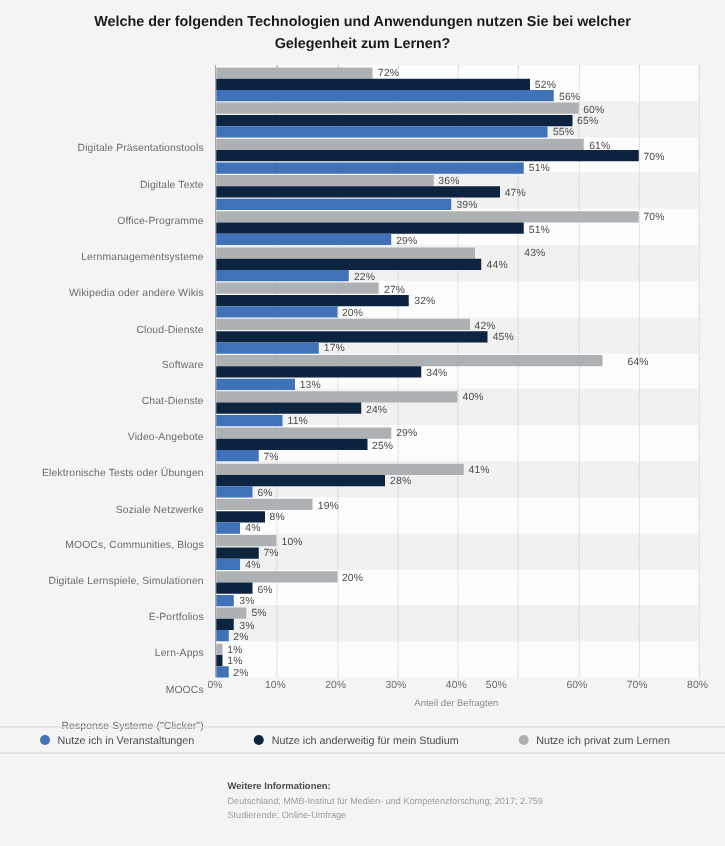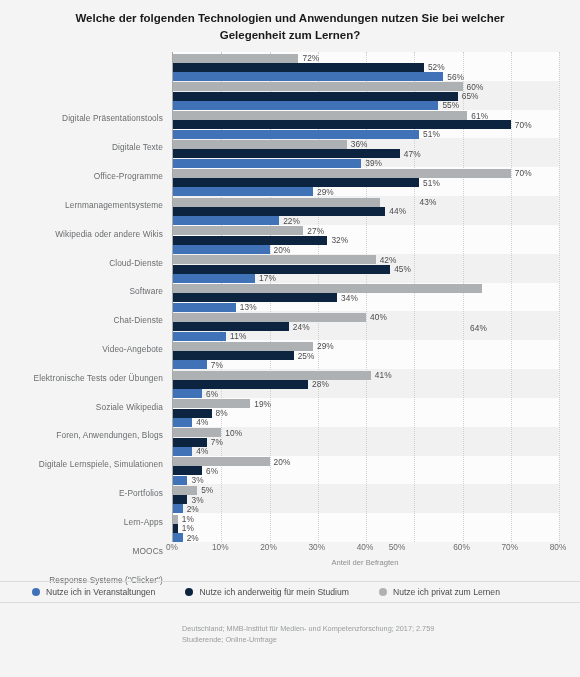--- a/index.html
+++ b/index.html
@@ -123,21 +123,21 @@
     border-top: 1px solid #dcdcdc;
     border-bottom: 1px solid #dcdcdc;
     display: flex;
     align-items: center;
     padding-left: 32px;
     box-sizing: border-box;
   }
   .legend-item {
     display: flex;
     align-items: center;
-    margin-right: 30px;
+    margin-right: 48px;
   }
   .legend-dot {
     width: 8px;
     height: 8px;
     border-radius: 50%;
     margin-right: 6px;
     flex: none;
   }
   .legend-label {
     font-size: 8.6px;
@@ -177,22 +177,22 @@
       <div class="cat-label" style="top: 66.4118px;">Digitale Präsentationstools</div>
       <div class="cat-label" style="top: 95.2353px;">Digitale Texte</div>
       <div class="cat-label" style="top: 124.059px;">Office-Programme</div>
       <div class="cat-label" style="top: 152.882px;">Lernmanagementsysteme</div>
       <div class="cat-label" style="top: 181.706px;">Wikipedia oder andere Wikis</div>
       <div class="cat-label" style="top: 210.529px;">Cloud-Dienste</div>
       <div class="cat-label" style="top: 239.353px;">Software</div>
       <div class="cat-label" style="top: 268.176px;">Chat-Dienste</div>
       <div class="cat-label" style="top: 297px;">Video-Angebote</div>
       <div class="cat-label" style="top: 325.824px;">Elektronische Tests oder Übungen</div>
-      <div class="cat-label" style="top: 354.647px;">Soziale Wikipedia</div>
-      <div class="cat-label" style="top: 383.471px;">Foren, Anwendungen, Blogs</div>
+      <div class="cat-label" style="top: 354.647px;">Soziale Netzwerke</div>
+      <div class="cat-label" style="top: 383.471px;">MOOCs, Communities, Blogs</div>
       <div class="cat-label" style="top: 412.294px;">Digitale Lernspiele, Simulationen</div>
       <div class="cat-label" style="top: 441.118px;">E-Portfolios</div>
       <div class="cat-label" style="top: 469.941px;">Lern-Apps</div>
       <div class="cat-label" style="top: 498.765px;">MOOCs</div>
       <div class="cat-label" style="top: 527.588px;">Response Systeme ("Clicker")</div>
     </div>
   <div id="plot-area">
       <div class="row-band band-white" style="top: 0px; height: 28.8235px;"></div>
       <div class="row-band band-gray" style="top: 28.8235px; height: 28.8235px;"></div>
       <div class="row-band band-white" style="top: 57.6471px; height: 28.8235px;"></div>
@@ -260,21 +260,21 @@
       <div class="bar-value" style="left: 158.4px; top: 188.241px;">32%</div>
       <div class="bar bar-blue" style="top: 193.041px; width: 96.5px;"></div>
       <div class="bar-value" style="left: 100.5px; top: 197.541px;">20%</div>
       <div class="bar bar-gray" style="top: 203.265px; width: 202.65px;"></div>
       <div class="bar-value" style="left: 206.65px; top: 207.765px;">42%</div>
       <div class="bar bar-navy" style="top: 212.565px; width: 217.125px;"></div>
       <div class="bar-value" style="left: 221.125px; top: 217.065px;">45%</div>
       <div class="bar bar-blue" style="top: 221.865px; width: 82.025px;"></div>
       <div class="bar-value" style="left: 86.025px; top: 226.365px;">17%</div>
       <div class="bar bar-gray" style="top: 232.088px; width: 308.8px;"></div>
-      <div class="bar-value" style="left: 297px; top: 236.588px; margin-top: 39px;">64%</div>
+      <div class="bar-value" style="left: 329px; top: 236.588px;">64%</div>
       <div class="bar bar-navy" style="top: 241.388px; width: 164.05px;"></div>
       <div class="bar-value" style="left: 168.05px; top: 245.888px;">34%</div>
       <div class="bar bar-blue" style="top: 250.688px; width: 62.725px;"></div>
       <div class="bar-value" style="left: 66.725px; top: 255.188px;">13%</div>
       <div class="bar bar-gray" style="top: 260.912px; width: 193px;"></div>
       <div class="bar-value" style="left: 197px; top: 265.412px;">40%</div>
       <div class="bar bar-navy" style="top: 270.212px; width: 115.8px;"></div>
       <div class="bar-value" style="left: 119.8px; top: 274.712px;">24%</div>
       <div class="bar bar-blue" style="top: 279.512px; width: 53.075px;"></div>
       <div class="bar-value" style="left: 57.075px; top: 284.012px;">11%</div>
@@ -346,17 +346,18 @@
       <span class="legend-label">Nutze ich anderweitig für mein Studium</span>
     </div>
     <div class="legend-item">
       <span class="legend-dot" style="background: rgb(174, 177, 179);"></span>
       <span class="legend-label">Nutze ich privat zum Lernen</span>
     </div>
   </div>
 
 <div id="footer">
   <div class="foot-col" id="foot-right">
+    <div class="foot-head">Weitere Informationen:</div>
     <div class="foot-text" id="more-text">
         <div>Deutschland; MMB-Institut für Medien- und Kompetenzforschung; 2017; 2.759 Studierende; Online-Umfrage</div>
       </div>
   </div>
 </div>
 
 </body></html>

